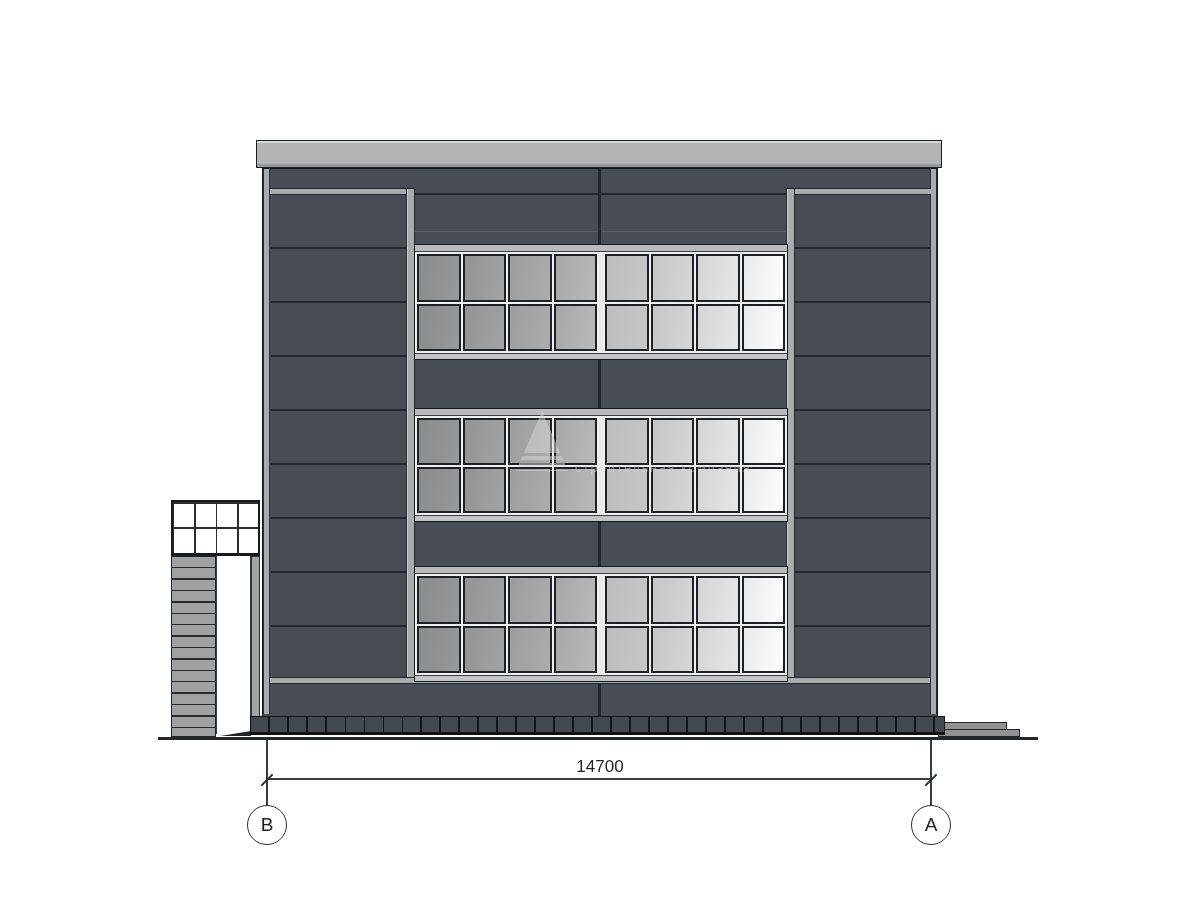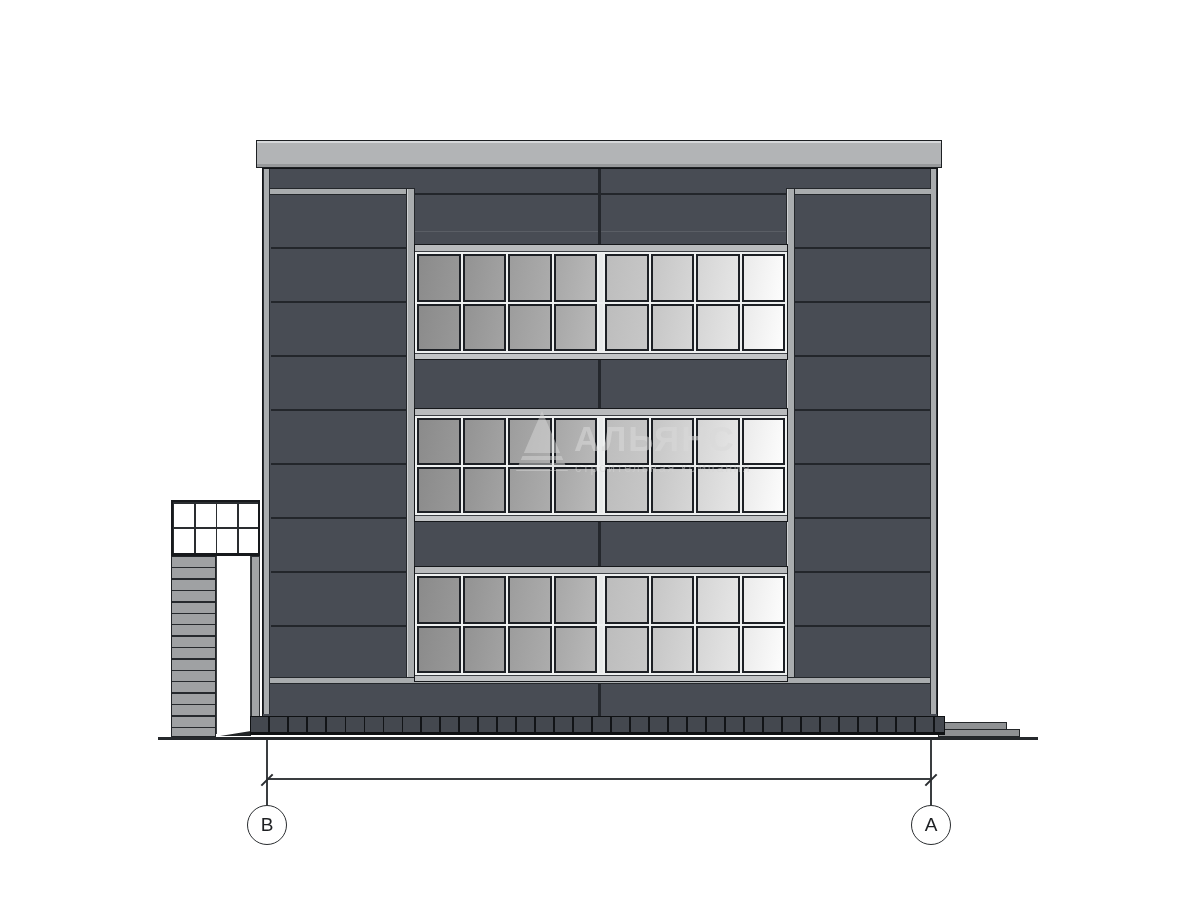--- a/index.html
+++ b/index.html
@@ -229,35 +229,35 @@
   <div class="step-a"></div>
   <div class="step-b"></div>
   <div class="plinth"></div>
   <div class="ground"></div>
 
   <div class="ext-line ext-left"></div>
   <div class="ext-line ext-right"></div>
   <div class="dim-line"></div>
   <div class="dim-tick tick-l"></div>
   <div class="dim-tick tick-r"></div>
+  <div class="dim-label">14700</div>
   <div class="axis-circle axis-b">
     <span>В</span>
   </div>
   <div class="axis-circle axis-a">
     <span>А</span>
   </div>
 
   <div class="watermark">
     <svg class="wm-logo" width="56" height="64" viewBox="0 0 56 64">
       <mask id="wmmask">
         <rect width="56" height="64" fill="#000"></rect>
         <polygon points="28,2 54,62 2,62" fill="#fff"></polygon>
         <rect x="0" y="44" width="56" height="3" fill="#000"></rect>
         <rect x="0" y="51" width="56" height="3" fill="#000"></rect>
         <rect x="0" y="58" width="56" height="3" fill="#000"></rect>
       </mask>
       <rect width="56" height="64" fill="rgba(216,216,216,0.5)" mask="url(#wmmask)"></rect>
     </svg>
-    <div class="wm-name">АЛЬЯНС</div>
     <div class="wm-sub">строительная компания</div>
   </div>
 
 </div>
 
 </body></html>

